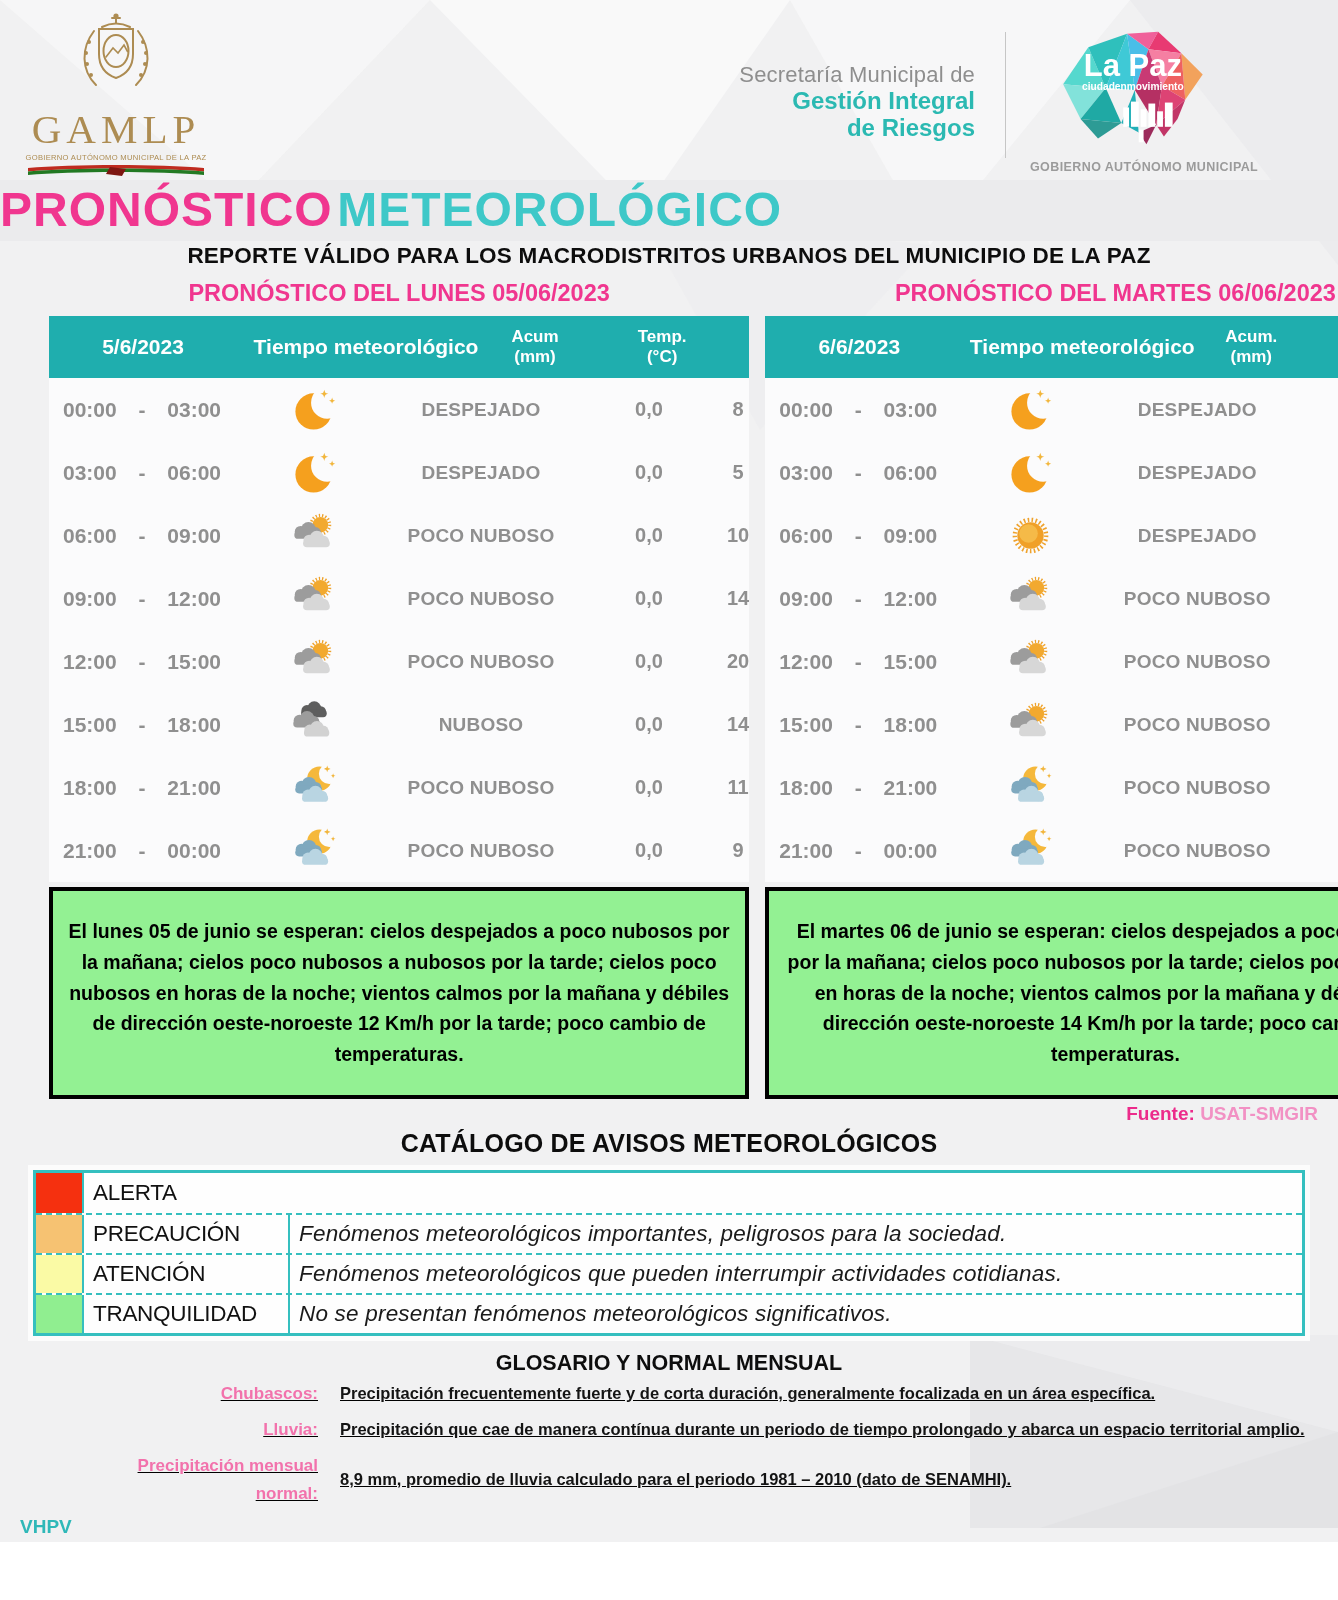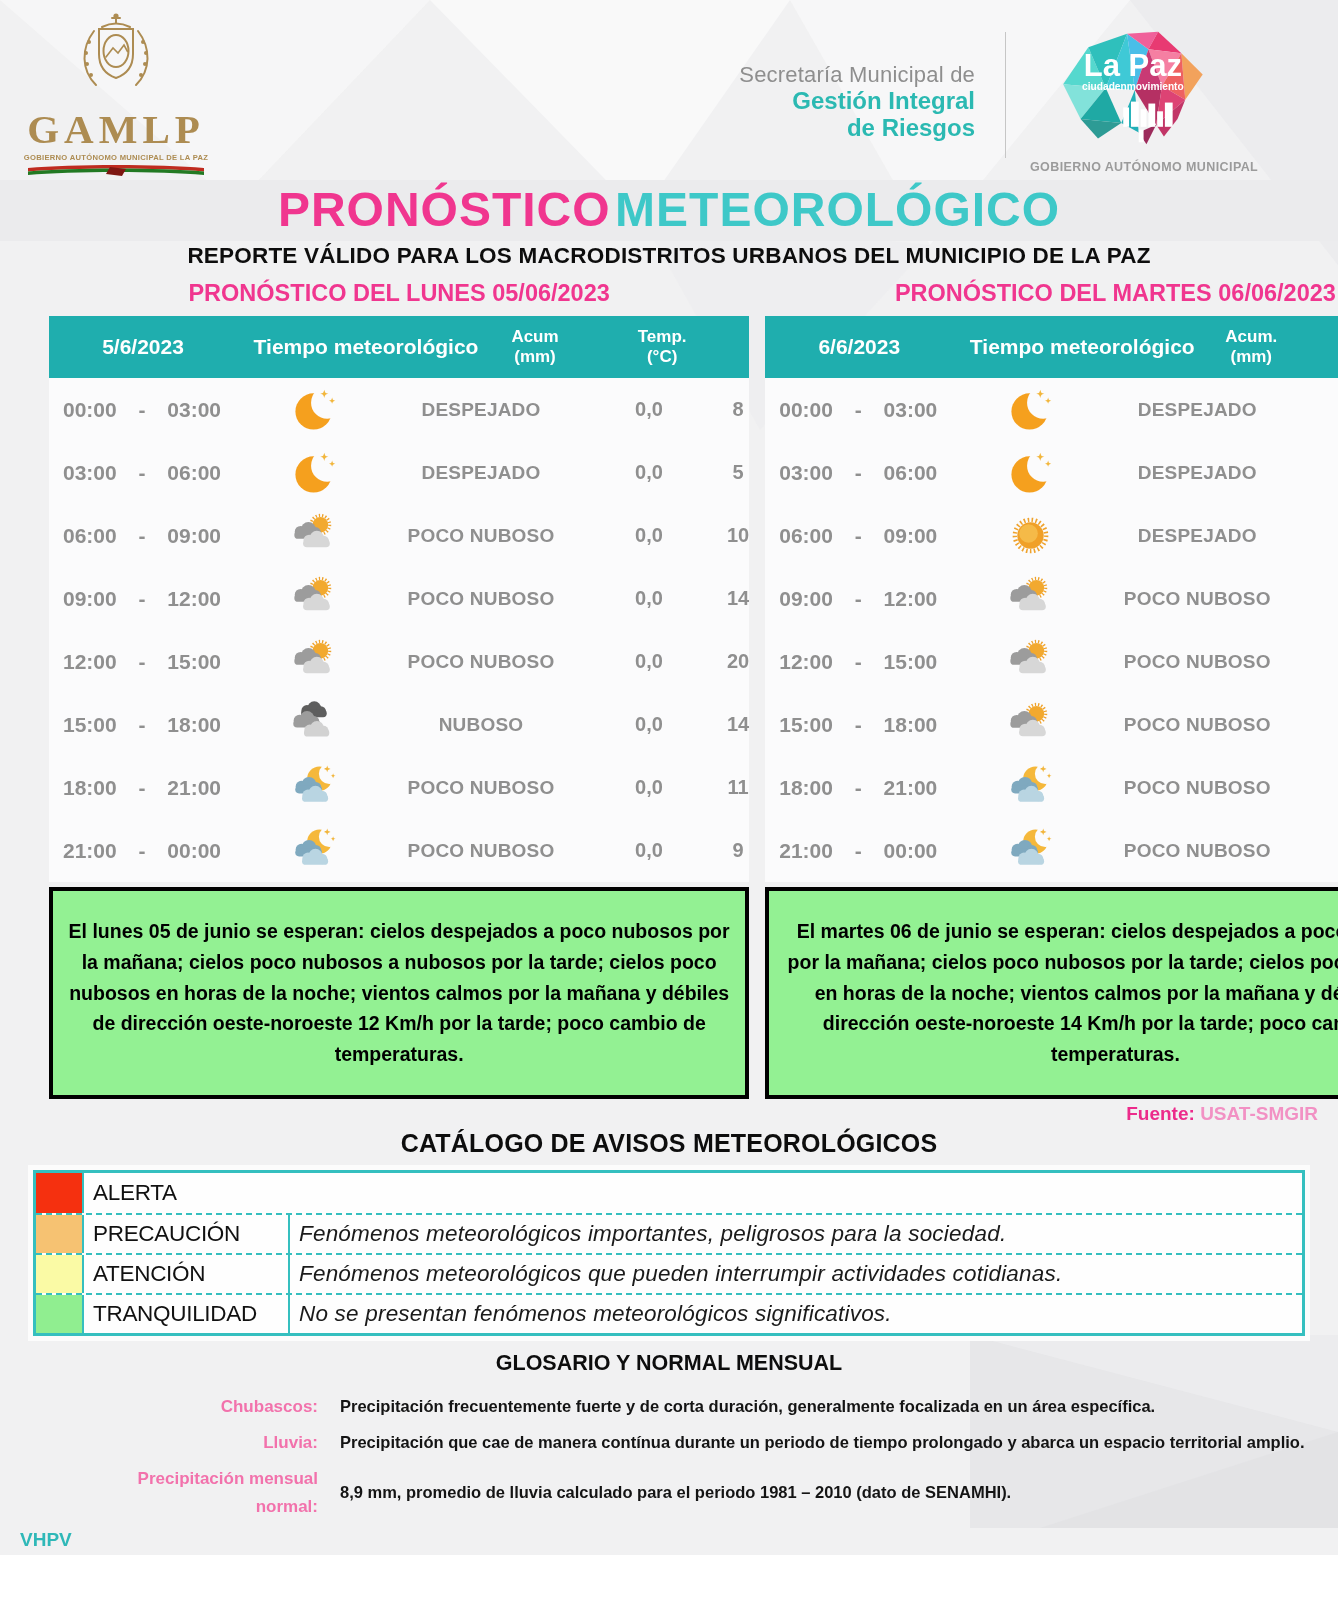--- a/index.html
+++ b/index.html
@@ -5,32 +5,32 @@
   * { margin:0; padding:0; box-sizing:border-box; }
   html,body { background:#ffffff; }
   body { width:1338px; font-family:"Liberation Sans", sans-serif; }
   .page { position:relative; width:1338px; height:1600px; background:#ffffff; overflow:hidden; }
   .content { position:relative; width:1338px; min-height:1528px; background:#F1F1F2; overflow:hidden; }
   .bg-tex { position:absolute; top:0; left:0; pointer-events:none; }
   .layer { position:relative; }
 
   
   .top { display:flex; align-items:flex-start; padding:12px 108px 0 20px; height:180px; }
-  .gamlp { width:192px; text-align:center; flex:none;font-weight:bold; }
+  .gamlp { width:192px; text-align:center; flex:none; }
   .gamlp-word { font-family:"Liberation Serif", serif; font-size:41px; color:#AD8C52; letter-spacing:5px; line-height:1; margin-top:1px; }
   .gamlp-cap { font-size:7.6px; color:#AD8C52; letter-spacing:0.3px; margin-top:3px; white-space:nowrap; }
   .secretaria { margin-left:auto; text-align:right; padding-top:50px; }
   .sec-l1 { font-size:22px; color:#8E8E8E; letter-spacing:0.2px; }
   .sec-l2, .sec-l3 { font-size:24px; font-weight:bold; color:#2BB9B2; line-height:1.12; }
   .vdiv { width:1px; background:#C6C6C6; height:126px; margin:20px 24px 0 30px; flex:none; }
   .lapaz { width:200px; text-align:center; padding-top:14px; flex:none; }
   .lapaz-cap { font-size:12.5px; font-weight:bold; color:#9B9B9B; letter-spacing:0.4px; margin-top:4px; white-space:nowrap; }
 
   
-  .title-band { background:#EBEBED; text-align:center; padding:2px 0 4px; }
+  .title-band { background:#EBEBED; padding:2px 0 4px; }
   .title-band span { font-size:48px; font-weight:bold; letter-spacing:1px; }
   .t1 { color:#F0368F; } .t2 { color:#3EC8C8; }
   .subtitle { text-align:center; font-size:22.5px; font-weight:bold; color:#0D0D0D; margin-top:2px; letter-spacing:0.2px; }
 
   
   .fgrid { display:grid; grid-template-columns:1fr 1fr; column-gap:16px; padding:0 14px; margin-top:4px;margin-left:35px; }
   .fsec-title { text-align:center; color:#F0368F; font-weight:bold; font-size:23.5px; padding:7px 0 9px; }
   .fhead, .frow { display:grid; grid-template-columns:188px 78px 180px 80px 1fr; align-items:center; }
   .fhead { background:#1FAEAE; color:#fff; font-weight:bold; height:62px; }
   .c-date { text-align:center; font-size:21px; }
@@ -53,21 +53,21 @@
   .cat-title { text-align:center; font-size:25px; font-weight:bold; color:#0D0D0D; margin-top:4px; letter-spacing:0.2px; }
   .cat-wrap { margin:7px 28px 0; background:#FCFCFC; padding:5px; }
   .cat-table { border:3px solid #35BFBF; background:#FEFEFE; }
   .cat-row { display:grid; grid-template-columns:46px 206px 1fr; align-items:stretch; height:40px; }
   .cat-row + .cat-row { border-top:2px dashed #35BFBF; }
   .cat-label { display:flex; align-items:center; padding-left:9px; font-size:22.5px; color:#111; border-left:2px solid #35BFBF; letter-spacing:-0.3px; }
   .cat-desc { display:flex; align-items:center; padding-left:9px; font-size:22.5px; font-style:italic; color:#1A1A1A; border-left:2px solid #35BFBF; letter-spacing:0.2px; }
 
   
   .glos-title { text-align:center; font-size:21.5px; font-weight:bold; color:#0D0D0D; margin-top:10px; }
-  .glos { margin-top:17px; }
+  .glos { margin-top:4px;text-decoration:underline; }
   .glos-entry { display:flex; align-items:center; margin-bottom:9px; }
   .glos-term { width:318px; flex:none; text-align:right; color:#F272AC; font-weight:bold; font-size:17px; line-height:1.6; white-space:pre-line; }
   .glos-def { flex:1; padding-left:22px; font-size:16.5px; font-weight:bold; color:#141414; line-height:1.65; }
 
   .vhpv { color:#2FB8B8; font-weight:bold; font-size:19px; padding:0 0 4px 20px; }
 </style>
 </head>
 <body>
 
 <div class="page">

